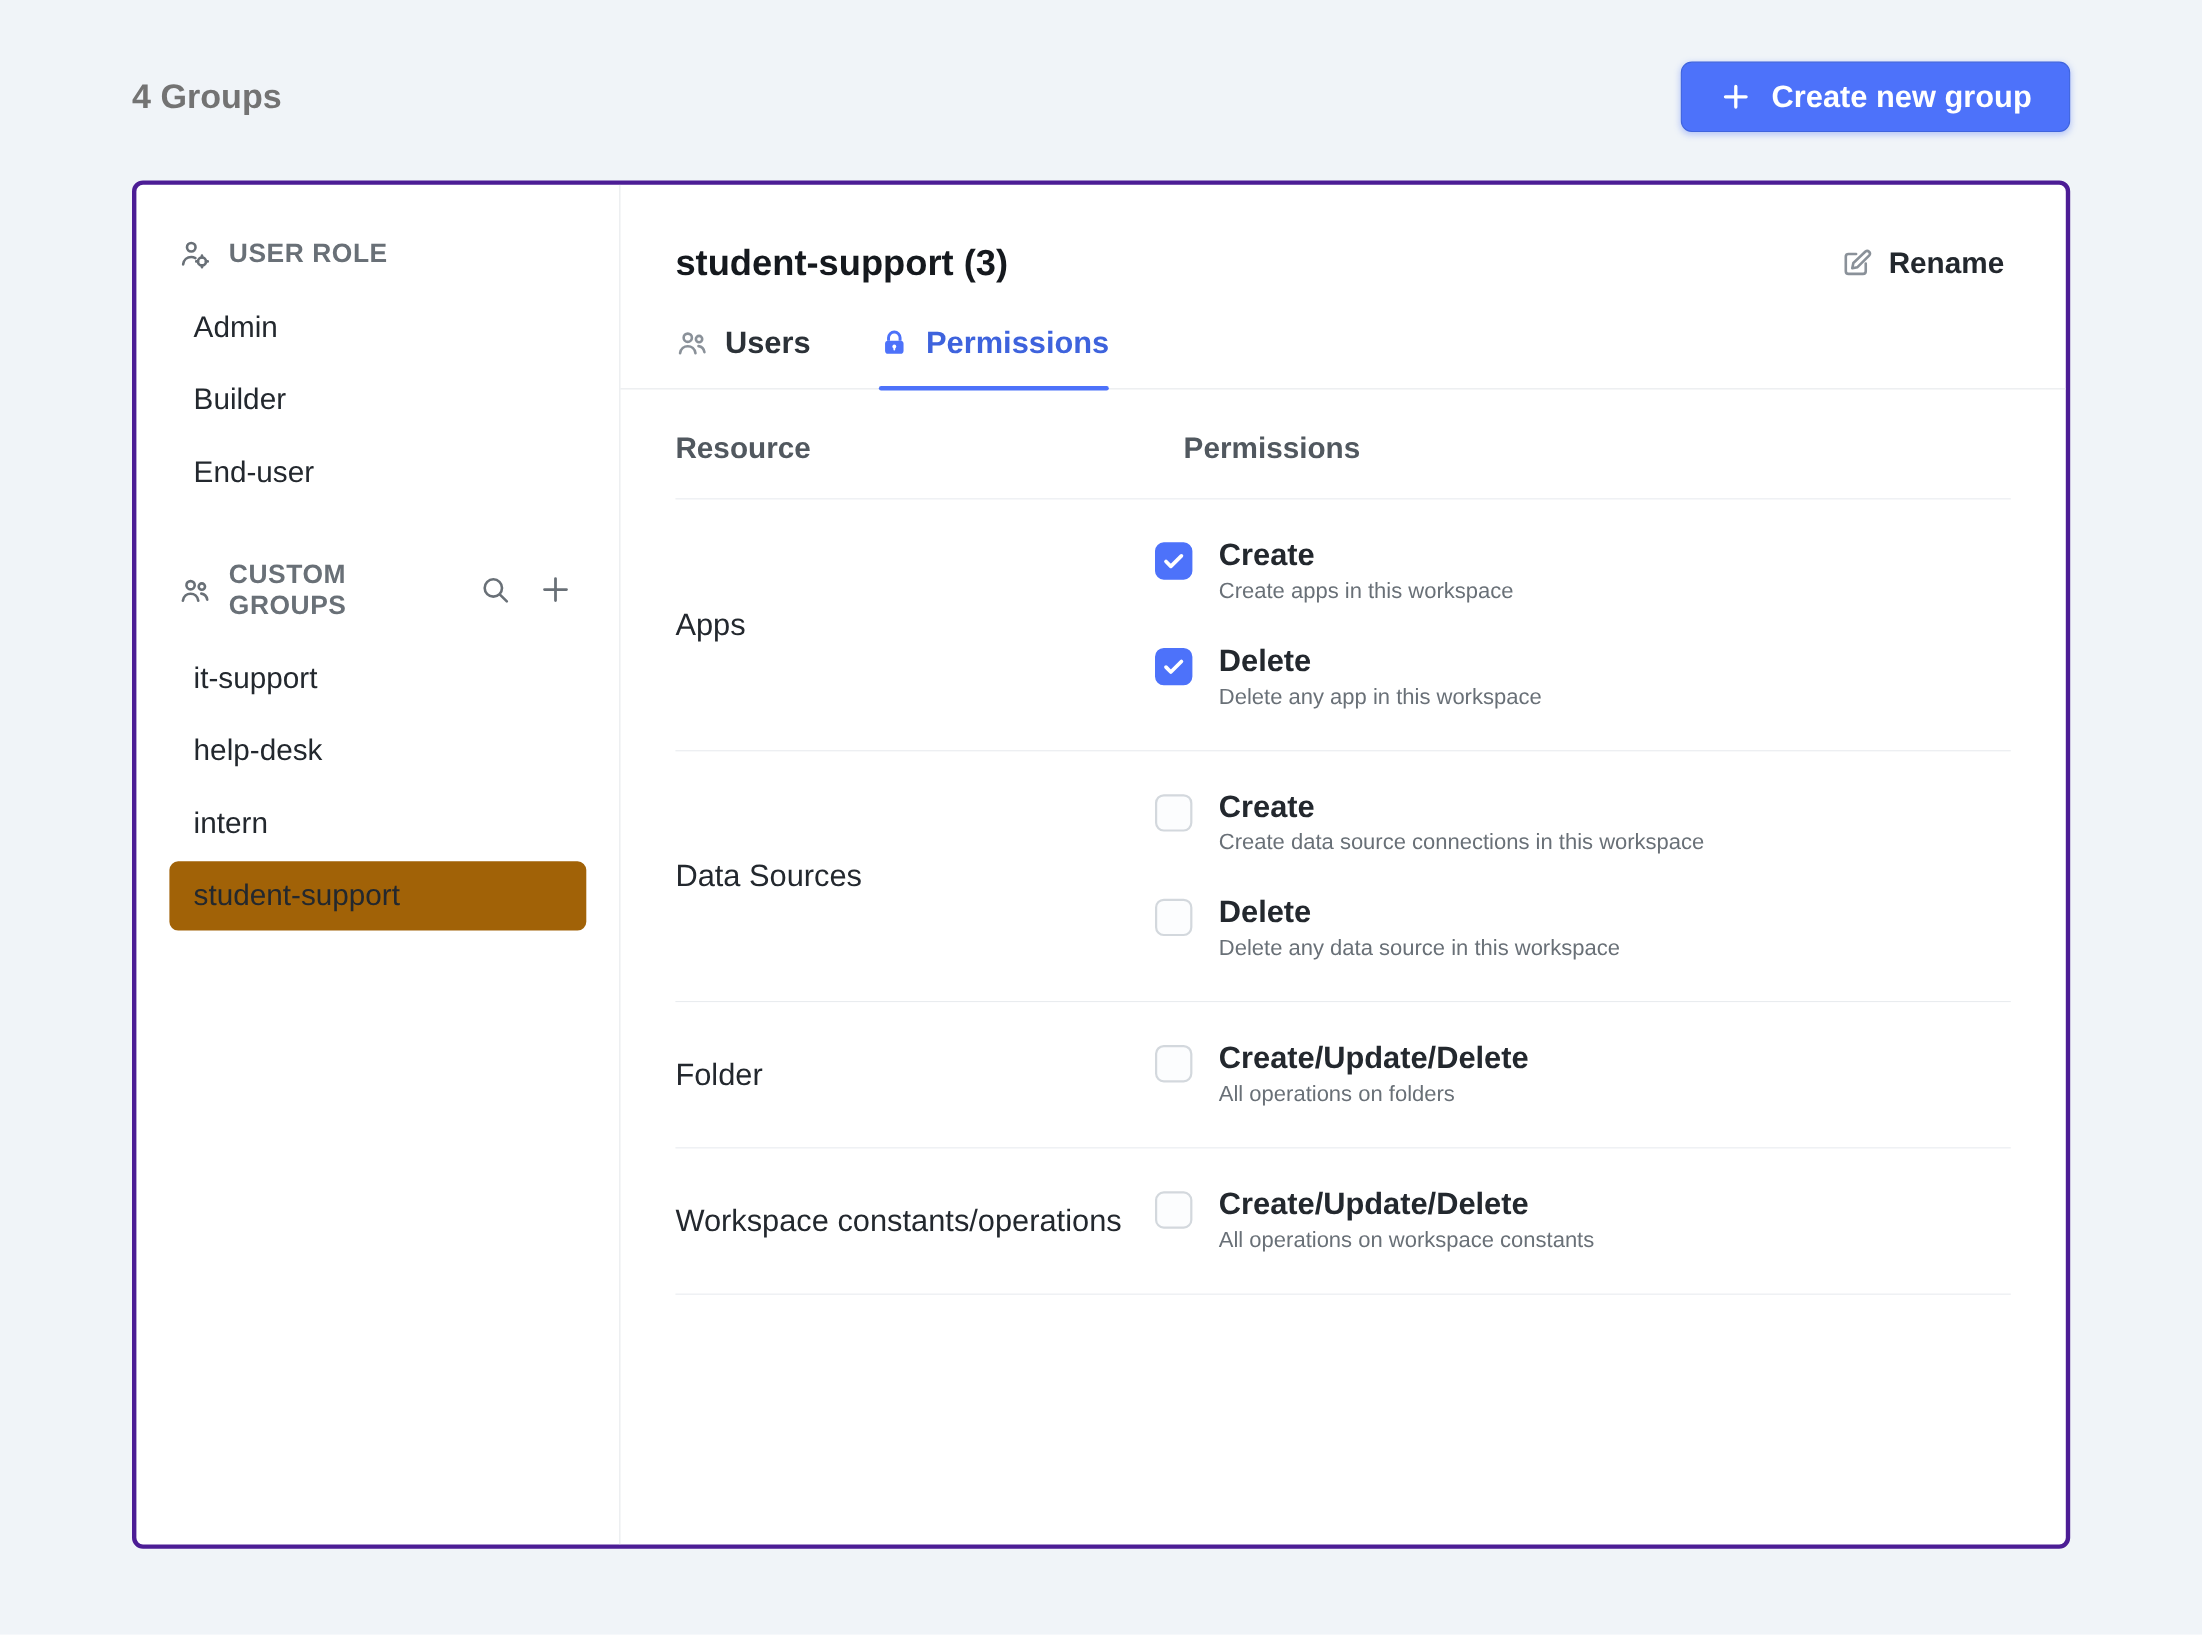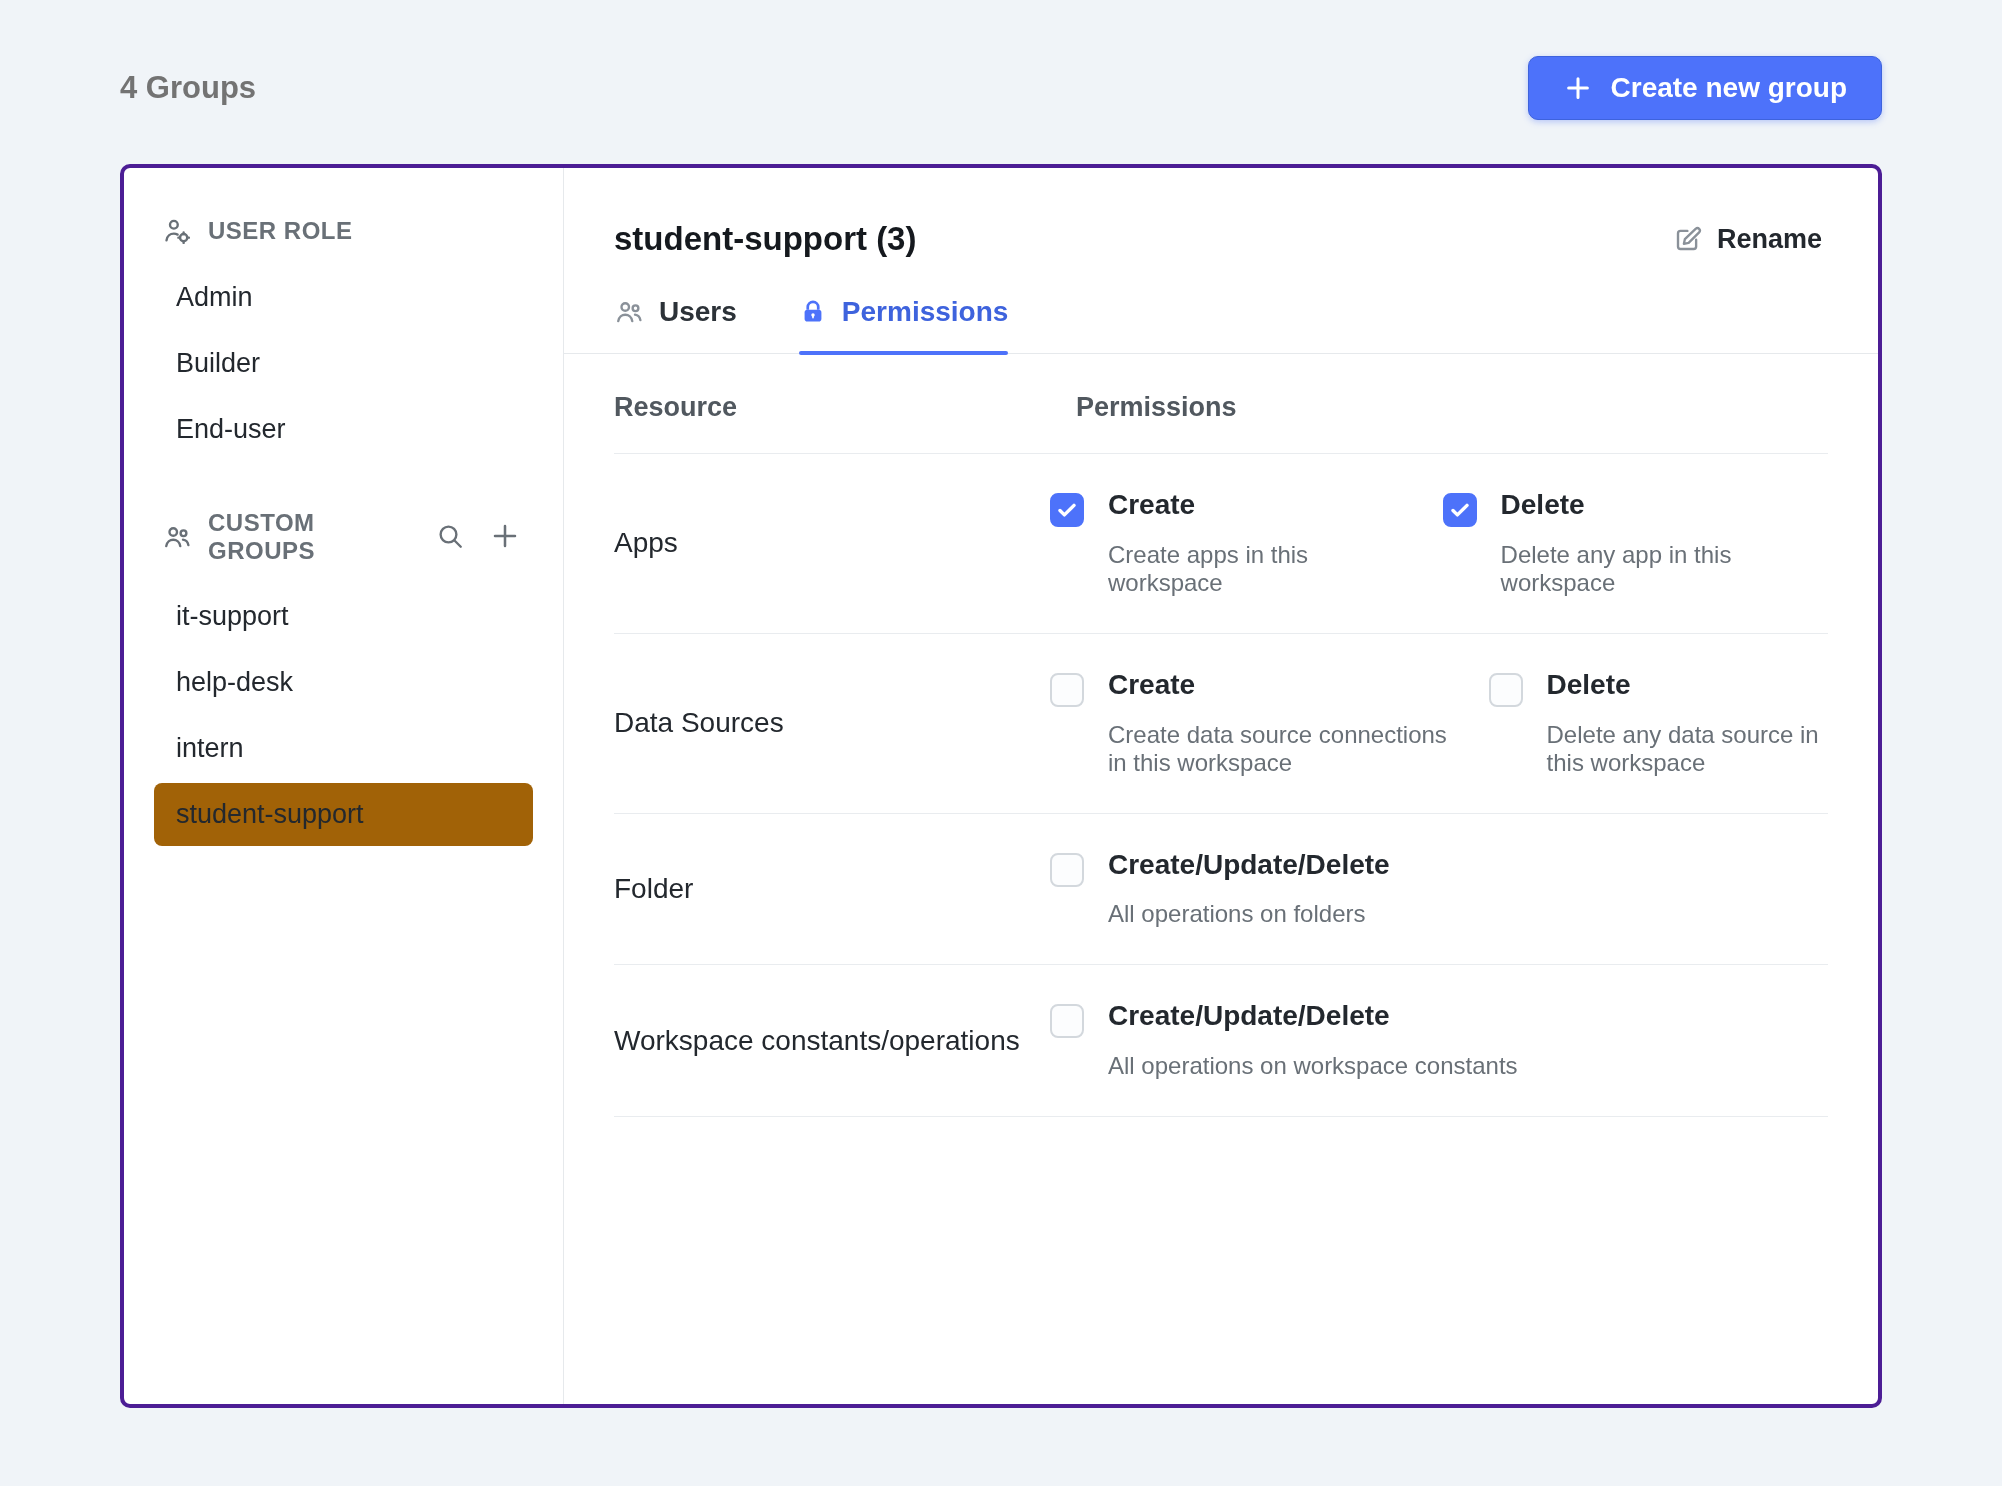--- a/index.html
+++ b/index.html
@@ -89,33 +89,33 @@
     display:grid; grid-template-columns:436px 1fr;
     padding:38px 0 30px 0; border-bottom:1px solid #e9ecef;
     font-size:27px; font-weight:600; color:#51585f;
   }
   .thead .col-permissions { padding-left:26px; }
   .trow {
     display:grid; grid-template-columns:436px 1fr;
     padding:36px 0; border-bottom:1px solid #e9ecef;
   }
   .resource { font-size:28px; color:#23282e; align-self:center; }
-  .perm-list { display:flex; flex-direction:row; gap:36px; }
+  .perm-list { display:flex; flex-direction:column; gap:36px; }
   .perm { display:flex; gap:24px; align-items:flex-start; }
   .checkbox {
     width:34px; height:34px; flex-shrink:0; margin-top:3px;
     border:2px solid #d3d8dd; border-radius:8px; background:#fcfdfe;
     display:flex; align-items:center; justify-content:center;
     cursor:pointer; color:#fff;
   }
   .checkbox svg { visibility:hidden; }
   .checkbox.checked { background:var(--accent); border-color:var(--accent); }
   .checkbox.checked svg { visibility:visible; }
   .perm-label { font-size:28px; font-weight:600; color:#23282e; line-height:1.1; }
-  .perm-desc { font-size:24px; color:#697077; margin-top:20px; }
+  .perm-desc { font-size:20px; color:#697077; margin-top:6px; }
 </style>
 </head>
 <body>
 
 <header class="topbar">
   <div class="page-title">4 Groups</div>
   <button class="create-btn">
     <span class="icon">
       <svg width="30" height="30" viewBox="0 0 24 24" fill="none" stroke="currentColor" stroke-width="2.4" stroke-linecap="round">
           <path d="M12 4.5v15M4.5 12h15"></path>

